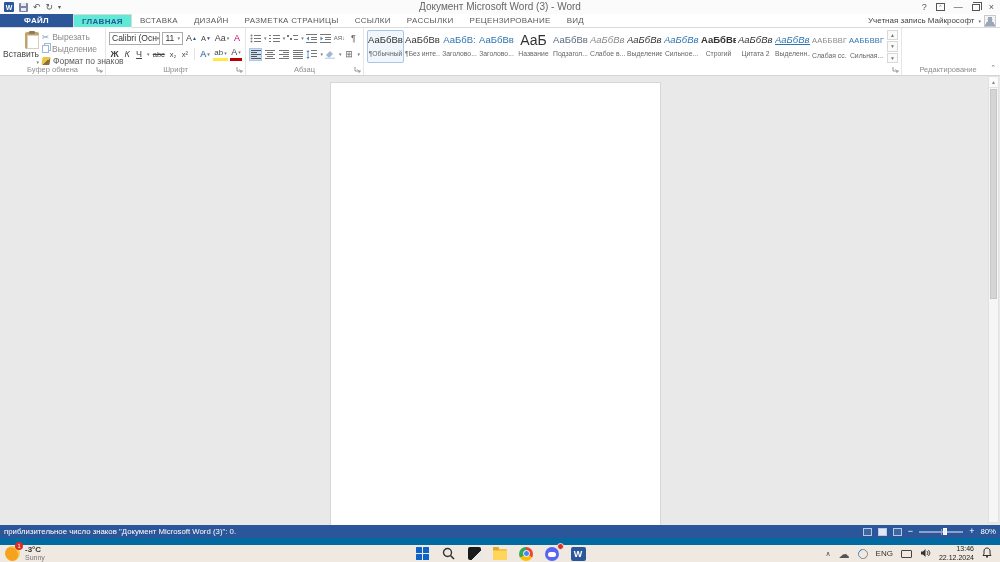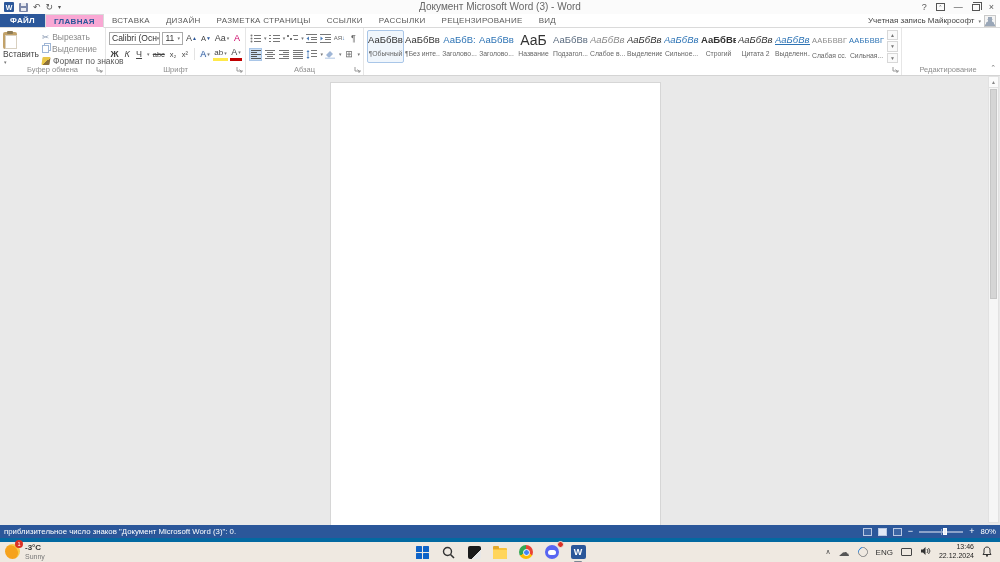--- a/index.html
+++ b/index.html
@@ -14,37 +14,37 @@
 .floppy:before{content:"";position:absolute;left:2px;top:0;width:5px;height:3px;background:#E8EAF0}
 .floppy:after{content:"";position:absolute;left:2px;bottom:1px;width:5px;height:3px;background:#E8EAF0}
 #title{position:absolute;left:0;right:0;top:0;height:14px;line-height:14px;text-align:center;font-size:10px;color:#666;pointer-events:none}
 .winctl{margin-left:auto;display:flex;align-items:center;gap:9px;padding-right:6px;font-size:9px;color:#555;z-index:6}
 .restore{width:8px;height:7px;border:1px solid #555;position:relative}
 .restore:before{content:"";position:absolute;right:-3px;top:-3px;width:8px;height:7px;border:1px solid #555;border-left:none;border-bottom:none}
 .ribopt{width:9px;height:8px;border:1px solid #555;font-size:5px;line-height:6px;text-align:center;color:#555}
 
 #tabrow{position:absolute;top:14px;left:0;right:0;height:14px;display:flex;align-items:stretch;background:#fff;border-bottom:1px solid #DADADA;font-size:8px;z-index:4}
 .tab{padding:0 8px;display:flex;align-items:center;color:#595959;letter-spacing:.3px;white-space:nowrap}
-.tab.file{background:#2B579A;color:#fff;padding:0 10px;font-weight:bold}
-.tab.active{color:#2B579A;background:#f9a8d4;border:1px solid #DADADA;border-bottom:1px solid #fff;margin-bottom:-1px;font-weight:bold}
+.tab.file{background:#2B579A;color:#fff;padding:0 24px;font-weight:bold}
+.tab.active{color:#2B579A;background:#5eead4;border:1px solid #DADADA;border-bottom:1px solid #fff;margin-bottom:-1px;font-weight:bold}
 .account{margin-left:auto;display:flex;align-items:center;gap:3px;color:#444;padding-right:4px;font-size:8px}
 .avatar{width:12px;height:12px;border:1px solid #C9C9C9;background:
  radial-gradient(circle at 50% 32%, #9AA7B8 0 2.4px, transparent 2.6px),
  radial-gradient(circle at 50% 95%, #9AA7B8 0 4.5px, transparent 4.8px),#F4F4F4}
 
 #ribbon{position:absolute;top:28px;left:0;right:0;height:48px;background:#fff;border-bottom:1px solid #D4D4D4;display:flex;z-index:3}
 .group{position:relative;border-right:1px solid #E6E6E6;padding:2px 3px 13px 3px}
 .glabel{position:absolute;bottom:1px;left:0;right:0;text-align:center;font-size:7.5px;color:#8E8E8E;white-space:nowrap}
 .launcher{position:absolute;bottom:2px;right:2px}
 .row{display:flex;align-items:center;height:16px;gap:2px}
 .fbtn{display:inline-flex;align-items:center;justify-content:center;padding:0 2px;font-size:9px;color:#444;min-width:10px;height:14px}
 .car{font-size:5px;color:#777;margin-left:1px}
 
 .clip{display:flex;align-items:flex-start}
-.bigbtn{width:36px;display:flex;flex-direction:column;align-items:flex-start;font-size:8.5px;color:#444;line-height:1.15;padding-top:2px}
+.bigbtn{width:36px;display:flex;flex-direction:column;align-items:flex-end;font-size:8.5px;color:#444;line-height:1.15;padding-top:2px}
 .clipicon{width:14px;height:17px;background:#C2A269;border-radius:2px;position:relative;margin-bottom:1px}
 .clipicon:before{content:"";position:absolute;left:2px;top:3px;width:10px;height:12px;background:#fff;border:1px solid #D8D0C0}
 .clipicon:after{content:"";position:absolute;left:4px;top:-1px;width:6px;height:3px;background:#8D7B55;border-radius:1px}
 .smallcol{display:flex;flex-direction:column;gap:2px;margin-left:3px;padding-top:2px}
 .srow{display:flex;align-items:center;gap:3px;font-size:8.5px;color:#8A8A8A;height:10px;white-space:nowrap}
 .cpicon{width:7px;height:8px;border:1px solid #9FB6D6;background:#fff;box-shadow:2px -2px 0 -1px #fff,2px -2px 0 0 #9FB6D6}
 .fpicon{width:8px;height:8px;background:linear-gradient(135deg,#E8C547 0 55%,#8B6F3A 55%);transform:skewX(-8deg);border-radius:1px}
 
 .combo{border:1px solid #ABABAB;background:#fff;display:flex;align-items:center;font-size:8.5px;color:#333;height:13px;padding:0 2px;white-space:nowrap;overflow:hidden}
 .b{font-weight:bold}.i{font-style:italic}.u{text-decoration:underline}
@@ -88,21 +88,21 @@
 
 #statusbar{position:absolute;left:0;right:0;bottom:24px;height:13px;background:#2B579A;color:#fff;display:flex;align-items:center;font-size:7.8px;padding:0 4px}
 .sbright{margin-left:auto;display:flex;align-items:center;gap:6px}
 .vico{width:9px;height:8px;border:1px solid #B9C8E2;background:#3D66A4;display:inline-block}
 .vico.on{background:#E0E8F5}
 .ztrack{width:44px;height:2px;background:#8BA2C8;position:relative}
 .ztick{position:absolute;left:50%;top:-2px;width:1px;height:6px;background:#8BA2C8}
 .zthumb{position:absolute;left:55%;top:-2.5px;width:4px;height:7px;background:#E8EDF5;border:1px solid #fff}
 .zpm{font-size:9px;line-height:9px}
 
-#taskbar{position:absolute;left:0;right:0;bottom:0;height:24px;background:#EFE9E1;border-top:4px solid #0369a1;display:flex;align-items:center}
+#taskbar{position:absolute;left:0;right:0;bottom:0;height:24px;background:#EFE9E1;border-top:7px solid #0369a1;display:flex;align-items:center}
 .weather{display:flex;align-items:center;gap:5px;padding-left:5px;width:170px}
 .wicon{width:15px;height:15px;border-radius:50%;background:radial-gradient(circle at 35% 60%,#F6A21C 0 55%,#F7C94B 60%);position:relative}
 .wbadge{position:absolute;top:-4px;right:-3px;width:8px;height:8px;border-radius:50%;background:#D93025;color:#fff;font-size:5.5px;display:flex;align-items:center;justify-content:center}
 .wtxt{line-height:1.2}
 .wtemp{font-size:8px;font-weight:bold;color:#333}
 .wcond{font-size:7px;color:#777}
 .centericons{position:absolute;left:50%;transform:translateX(-50%);display:flex;gap:10px;align-items:center;height:24px}
 .tbi{width:16px;height:16px;position:relative;display:flex;align-items:center;justify-content:center}
 .startico{width:13px;height:13px;display:grid;grid-template-columns:6px 6px;grid-template-rows:6px 6px;gap:1px}
 .startico i{background:#0E63C8;border-radius:.5px}

